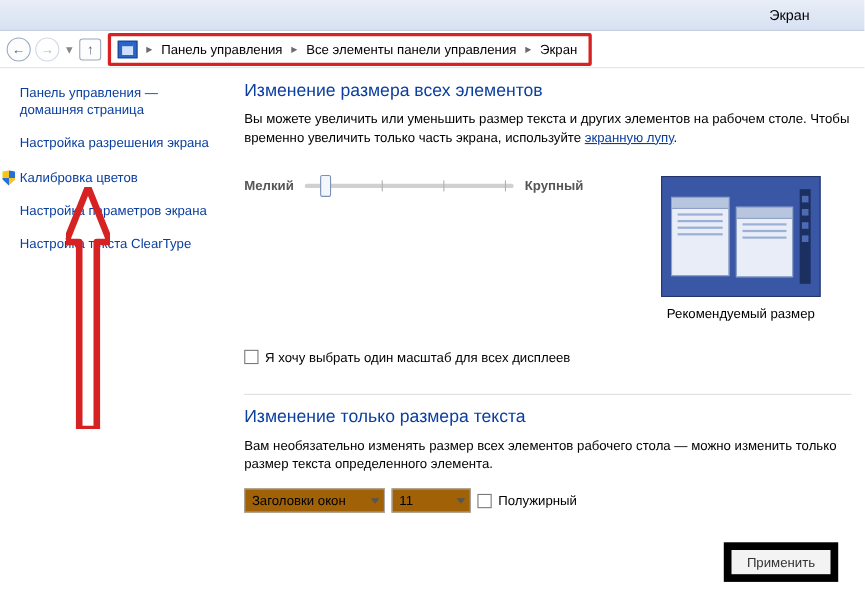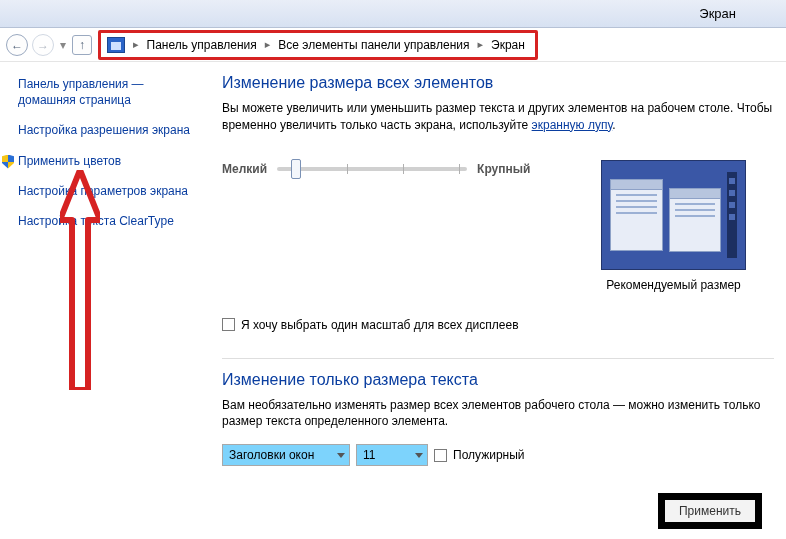--- a/index.html
+++ b/index.html
@@ -124,21 +124,21 @@
   .preview-strip{width:10px;height:86px;background:#1c2f61;display:flex;flex-direction:column;gap:6px;padding:6px 2px;}
   .preview-strip div{width:6px;height:6px;background:#4d6bb5;}
   .preview-caption{margin-top:8px;color:#000;}
   .chk-row{display:flex;align-items:flex-start;gap:6px;margin:22px 0 26px 0;}
   .chk{
     width:13px;height:13px;border:1px solid #7a7a7a;background:#fff;display:inline-block;
   }
   .hr{border:none;border-top:1px solid #dedede;margin:0 0 12px 0;}
   .select{
     display:inline-flex;align-items:center;justify-content:space-between;
-    height:22px;border:1px solid #a8a8a8;background:#7dd3fc;padding:0 4px 0 6px;
+    height:22px;border:1px solid #a8a8a8;background:#a16207;padding:0 4px 0 6px;
     font-size:12px;margin-right:6px;
   }
   .select .arr{
     border-left:4px solid transparent;border-right:4px solid transparent;border-top:5px solid #555;margin-left:8px;
   }
   .footer{
     position:absolute;bottom:10px;right:24px;
   }
   .btn{
     display:inline-block;padding:4px 14px;border:7px solid #000000;background:#f3f3f3;color:#333;
@@ -171,21 +171,21 @@
     <span class="bc-sep">▸</span>
     <span class="bc-item">Экран</span>
   </div>
 </div>
 
 <div class="content">
   <div class="sidebar">
     <div class="side-link" style="white-space:pre-line;">Панель управления —
 домашняя страница</div>
     <div class="side-link">Настройка разрешения экрана</div>
-    <div class="side-link with-shield">Применить цветов</div>
+    <div class="side-link with-shield">Калибровка цветов</div>
     <div class="side-link">Настройка параметров экрана</div>
     <div class="side-link">Настройка текста ClearType</div>
   </div>
 
   <div class="main">
     <h2 class="heading">Изменение размера всех элементов</h2>
     <div class="bodytext">
       <span>Вы можете увеличить или уменьшить размер текста и других элементов на рабочем столе. Чтобы временно увеличить только часть экрана, используйте </span><span class="linktext">экранную лупу</span><span>.</span>
     </div>
 

